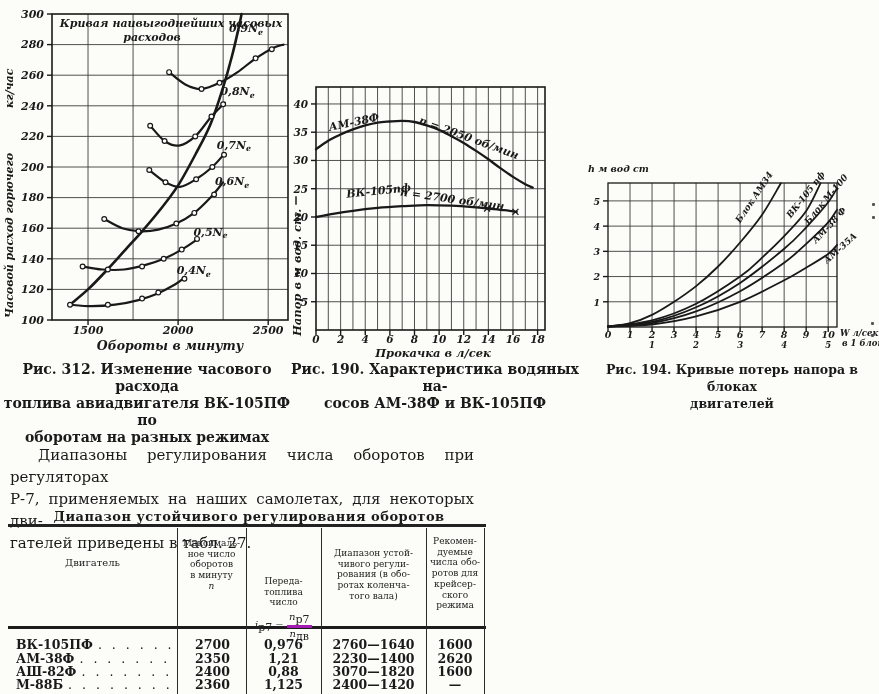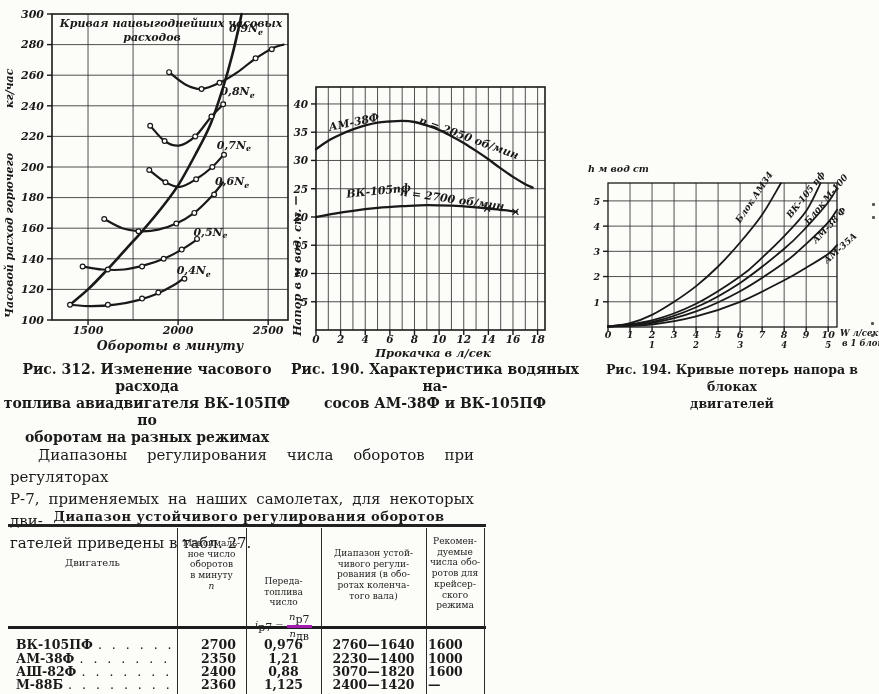--- a/index.html
+++ b/index.html
@@ -22,24 +22,24 @@
   .vline{position:absolute;top:4px;bottom:0;width:1.3px;background:#2a2a2a;}
   .th{position:absolute;font-size:9px;line-height:10.7px;text-align:center;color:#222;}
   .th.engine{font-size:10px;}
   .formula{margin-top:3px;font-style:italic;font-size:10px;display:flex;align-items:center;justify-content:center;gap:3px;font-weight:normal;}
   .formula sub{font-size:11px;font-style:normal;}
   .frac{display:inline-flex;flex-direction:column;align-items:center;line-height:11px;}
   .frac .den{border-top:3px solid #a21caf;padding:0 3px;}
   .trow{position:absolute;left:0;width:478px;height:14px;font-size:12.5px;font-weight:bold;white-space:nowrap;}
   .c-name{position:absolute;left:8px;width:158px;overflow:hidden;}
   .dots{letter-spacing:3px;margin-left:5px;font-weight:normal;}
-  .c2{position:absolute;left:178px;width:65px;text-align:center;}
+  .c2{position:absolute;left:172px;width:65px;text-align:center;}
   .c3{position:absolute;left:240px;width:71px;text-align:center;}
   .c4{position:absolute;left:315px;width:101px;text-align:center;}
-  .c5{position:absolute;left:420px;width:54px;text-align:left;}
+  .c5{position:absolute;left:420px;width:54px;text-align:center;}
   .speck{position:absolute;background:#555;border-radius:1px;}
 </style>
 </head>
 <body>
 
 <div class="page">
 
   <svg id="fig1" width="295" height="358" style="left:0;top:0;">
       <line x1="88.03053435114504" y1="14" x2="88.03053435114504" y2="320" stroke="#3c3c3c" stroke-width="0.9"></line>
       <line x1="133.06870229007632" y1="14" x2="133.06870229007632" y2="320" stroke="#3c3c3c" stroke-width="0.9"></line>
@@ -359,21 +359,21 @@
       <span class="c2">2700</span>
       <span class="c3">0,976</span>
       <span class="c4">2760—1640</span>
       <span class="c5">1600</span>
     </div>
     <div class="trow" style="top:127px;">
       <span class="c-name"><span>АМ-38Ф</span><span class="dots">. . . . . . . .</span></span>
       <span class="c2">2350</span>
       <span class="c3">1,21</span>
       <span class="c4">2230—1400</span>
-      <span class="c5">1000</span>
+      <span class="c5">2620</span>
     </div>
     <div class="trow" style="top:140px;">
       <span class="c-name"><span>АШ-82Ф</span><span class="dots">. . . . . . . .</span></span>
       <span class="c2">2400</span>
       <span class="c3">0,88</span>
       <span class="c4">3070—1820</span>
       <span class="c5">1600</span>
     </div>
     <div class="trow" style="top:153px;">
       <span class="c-name"><span>М-88Б</span><span class="dots">. . . . . . . . .</span></span>

